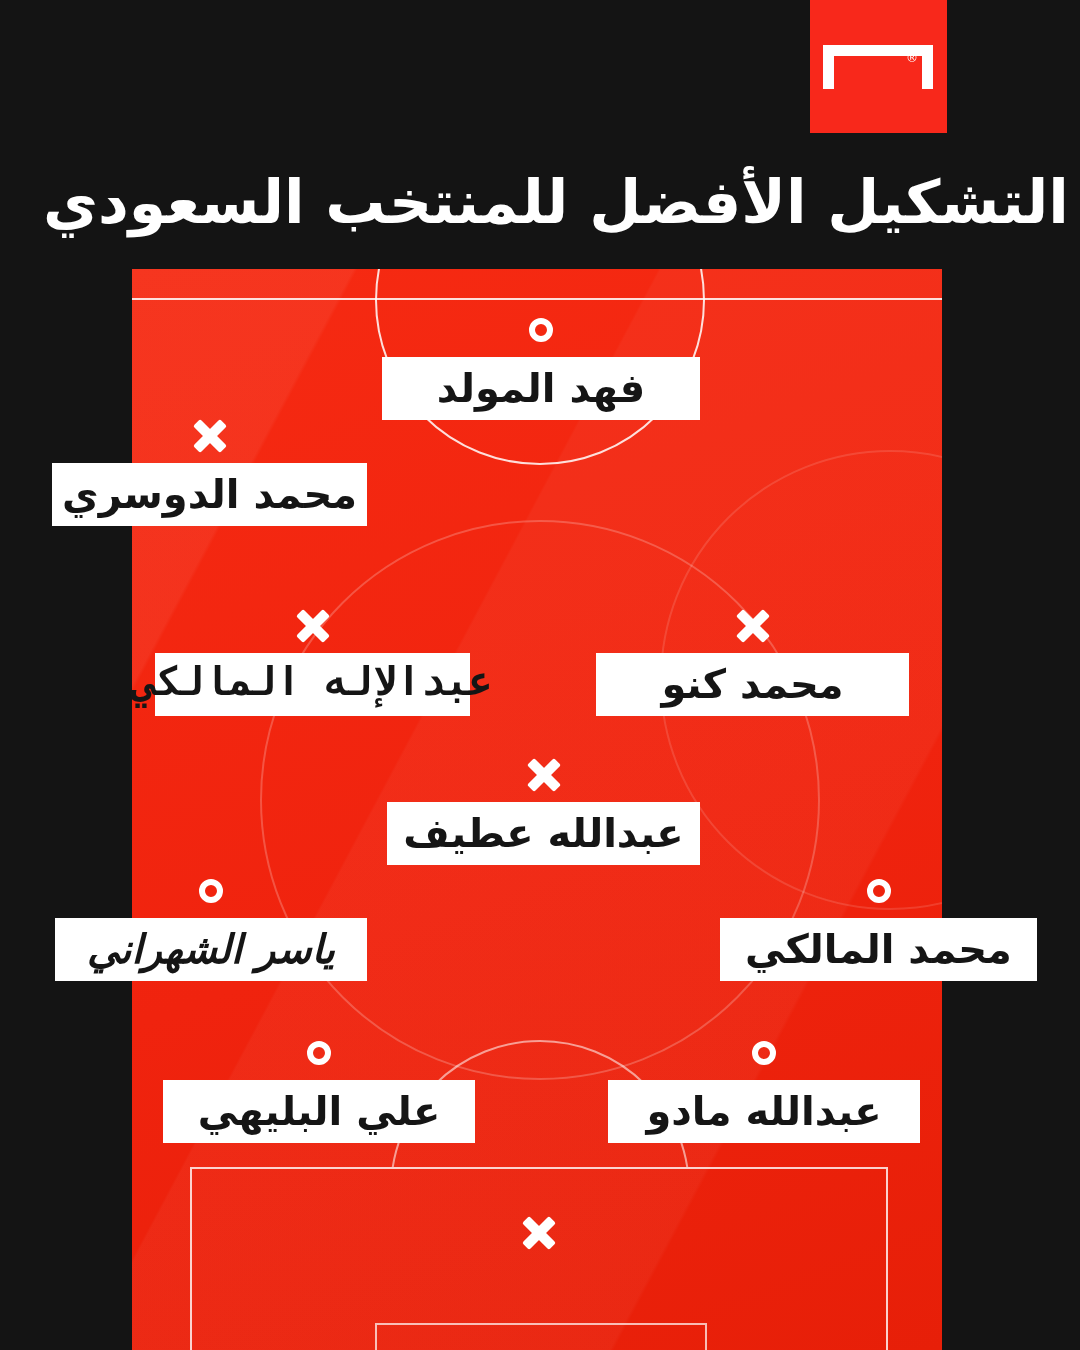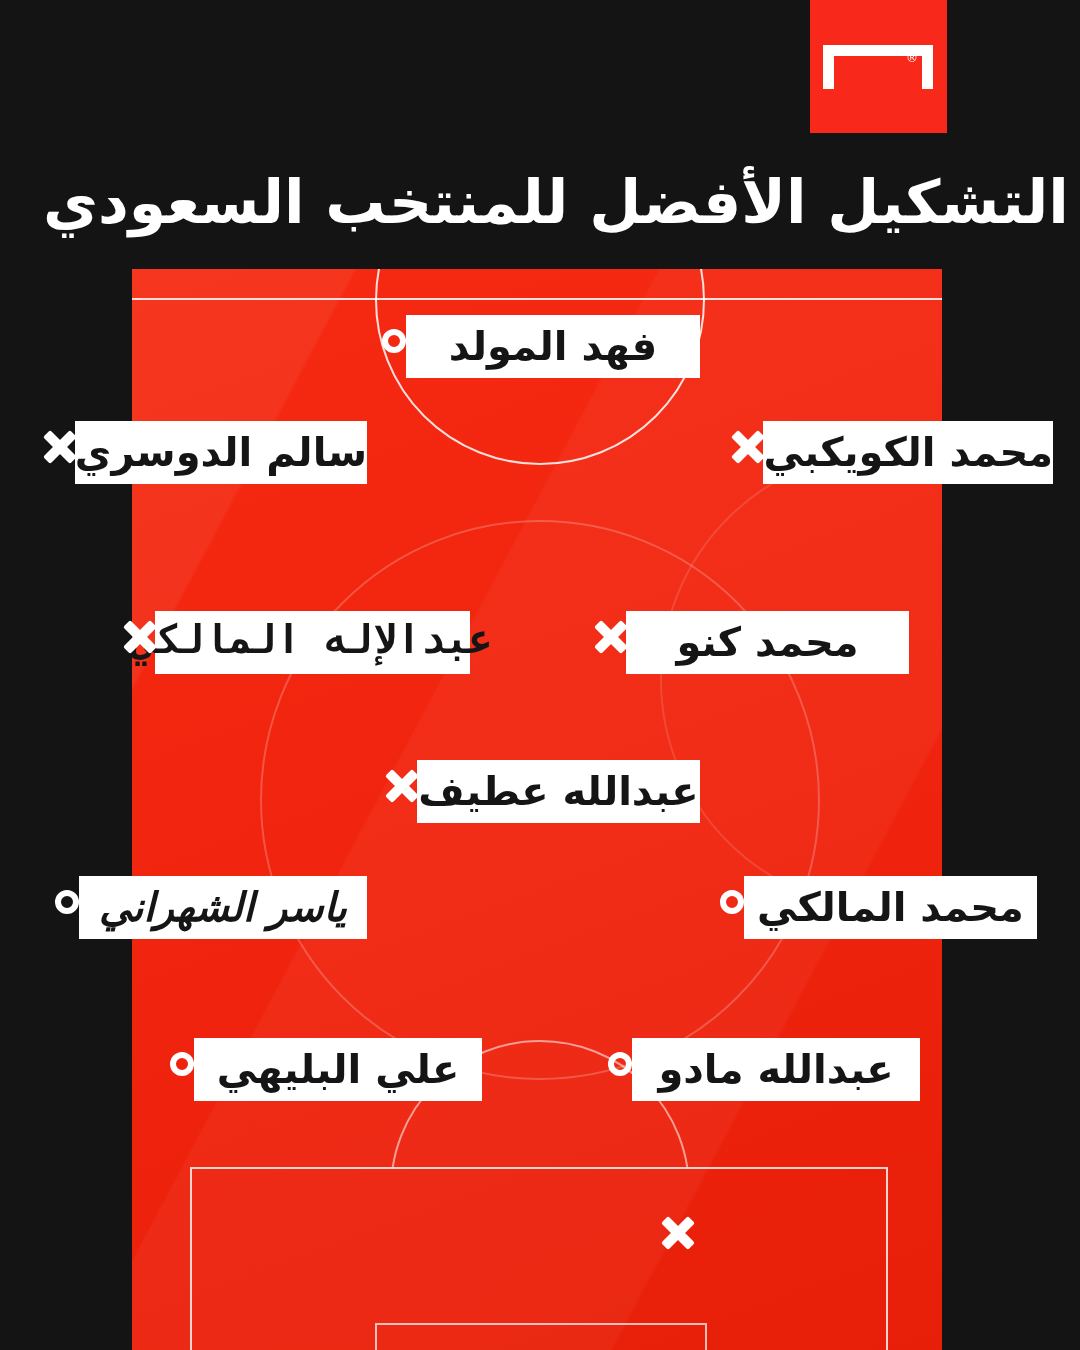--- a/index.html
+++ b/index.html
@@ -52,21 +52,21 @@
     position:absolute;left:243px;top:1054px;width:332px;height:300px;
     border:2px solid rgba(255,255,255,0.7);
   }
   .penalty-arc-clip{position:absolute;left:258px;top:771px;width:300px;height:127px;overflow:hidden;}
   .penalty-arc{width:300px;height:300px;border-radius:50%;border:2px solid rgba(255,255,255,0.55);}
   .decor-ring{position:absolute;border-radius:50%;border:2px solid rgba(255,255,255,0.22);}
   .ring-a{left:128px;top:251px;width:560px;height:560px;}
   .ring-b{left:528px;top:181px;width:460px;height:460px;border-color:rgba(255,255,255,0.13);}
   
   #players-layer{position:absolute;inset:0;z-index:2;}
-  .player{position:absolute;display:flex;flex-direction:row;align-items:center;justify-content:flex-end;}
+  .player{position:absolute;display:flex;flex-direction:column;align-items:center;justify-content:flex-end;}
   .marker-wrap{height:30px;display:flex;align-items:center;justify-content:center;margin-bottom:12px;}
   .marker-o{width:24px;height:24px;border:6px solid var(--marker,#fff);border-radius:50%;}
   .marker-x{position:relative;width:30px;height:30px;}
   .marker-x i{
     position:absolute;left:50%;top:50%;width:38px;height:10px;border-radius:2px;
     background:var(--marker,#fff);
   }
   .marker-x i.b1{transform:translate(-50%,-50%) rotate(45deg);}
   .marker-x i.b2{transform:translate(-50%,-50%) rotate(-45deg);}
   .name-box{
@@ -112,32 +112,21 @@
         </div>
       </div>
       <div class="player" style="left: 52px; top: 421px; width: 315px;">
         <div class="marker-wrap">
           <div class="marker-x">
             <i class="b1"></i>
             <i class="b2"></i>
           </div>
         </div>
         <div class="name-box">
-          <span dir="rtl">سالم الدوسري</span>
-        </div>
-      </div>
-      <div class="player" style="left: 742px; top: 421px; width: 311px;">
-        <div class="marker-wrap">
-          <div class="marker-x">
-            <i class="b1"></i>
-            <i class="b2"></i>
-          </div>
-        </div>
-        <div class="name-box">
-          <span dir="rtl">محمد الكويكبي</span>
+          <span dir="rtl">محمد الدوسري</span>
         </div>
       </div>
       <div class="player" style="left: 155px; top: 611px; width: 315px; font-family: Liberation Mono, monospace;">
         <div class="marker-wrap">
           <div class="marker-x">
             <i class="b1"></i>
             <i class="b2"></i>
           </div>
         </div>
         <div class="name-box">
@@ -175,21 +164,21 @@
         </div>
       </div>
       <div class="player" style="left: 720px; top: 876px; width: 317px;">
         <div class="marker-wrap">
           <div class="marker-o"></div>
         </div>
         <div class="name-box">
           <span dir="rtl">محمد المالكي</span>
         </div>
       </div>
-      <div class="player" style="left: 170px; top: 1038px; width: 312px;">
+      <div class="player" style="left: 163px; top: 1038px; width: 312px;">
         <div class="marker-wrap">
           <div class="marker-o"></div>
         </div>
         <div class="name-box">
           <span dir="rtl">علي البليهي</span>
         </div>
       </div>
       <div class="player" style="left: 608px; top: 1038px; width: 312px;">
         <div class="marker-wrap">
           <div class="marker-o"></div>

